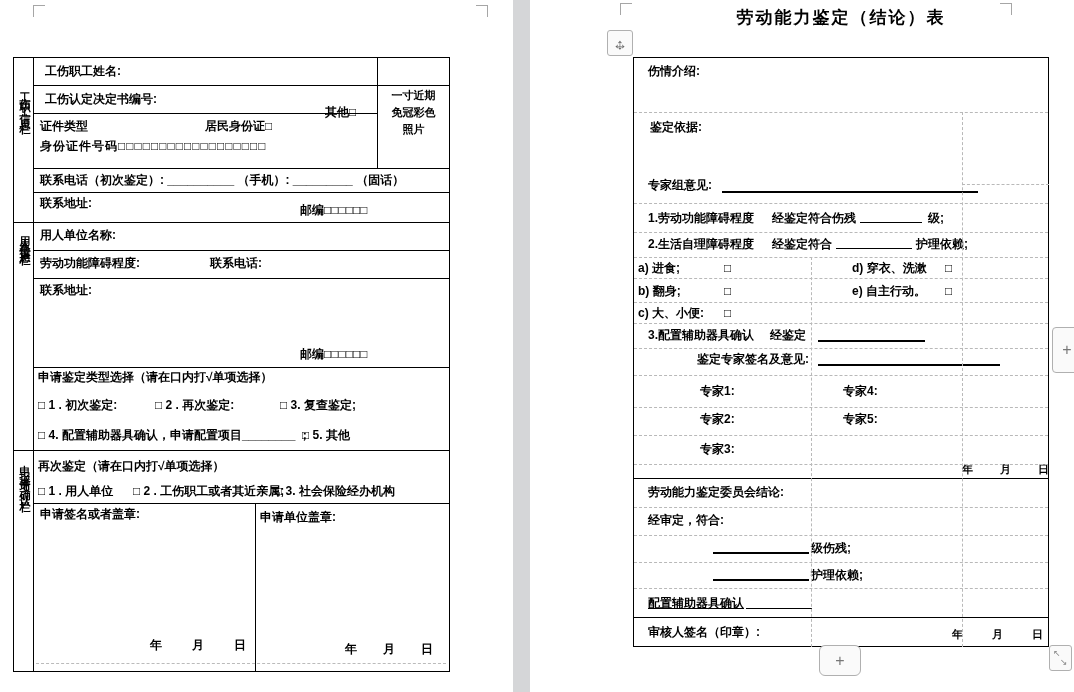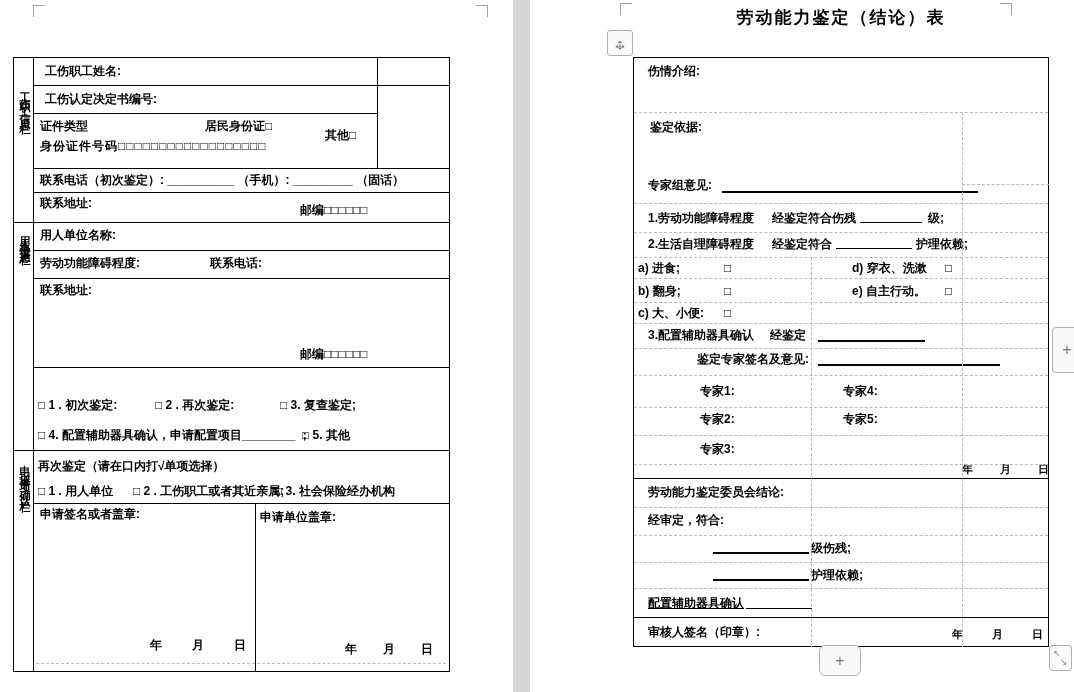--- a/index.html
+++ b/index.html
@@ -38,33 +38,39 @@
   <div class="tableframe" style="left:13px;top:57px;width:437px;height:615px;"></div>
 
   <div class="t vtext" style="left:15px;top:84px;width:18px;height:138px;font-size:11px;letter-spacing:5px;">工伤职工信息栏</div>
   <div class="t vtext" style="left:15px;top:227px;width:18px;height:140px;font-size:11px;letter-spacing:3px;">用人单位信息栏</div>
   <div class="t vtext" style="left:15px;top:456px;width:18px;height:150px;font-size:11px;letter-spacing:6px;">申报事项确认栏</div>
 
   <div class="t" style="left:45px;top:64px;">工伤职工姓名:</div>
   <div class="t" style="left:45px;top:92px;">工伤认定决定书编号:</div>
   <div class="t" style="left:40px;top:119px;">证件类型</div>
   <div class="t" style="left:205px;top:119px;">居民身份证□</div>
-  <div class="t" style="left:325px;top:128px;">其他□</div>
+  <div class="t" style="left:325px;top:105px;">其他□</div>
   <div class="t" style="left:40px;top:139px;letter-spacing:1px;">身份证件号码□□□□□□□□□□□□□□□□□□</div>
 
+  <div class="t photo" style="left:378px;top:58px;width:71px;height:109px;white-space:normal;">
+    <span>一寸近期</span>
+    <span>免冠彩色</span>
+    <span>照片</span>
+  </div>
 
   <div class="t" style="left:40px;top:173px;">联系电话（初次鉴定）: __________ （手机）: _________ （固话）</div>
   <div class="t" style="left:40px;top:196px;">联系地址:</div>
   <div class="t" style="left:300px;top:203px;">邮编□□□□□□</div>
   <div class="t" style="left:40px;top:228px;">用人单位名称:</div>
   <div class="t" style="left:40px;top:256px;">劳动功能障碍程度:</div>
   <div class="t" style="left:210px;top:256px;">联系电话:</div>
   <div class="t" style="left:40px;top:283px;">联系地址:</div>
   <div class="t" style="left:300px;top:347px;">邮编□□□□□□</div>
 
+  <div class="t" style="left:38px;top:370px;">申请鉴定类型选择（请在口内打√单项选择）</div>
   <div class="t" style="left:38px;top:398px;">□ 1 . 初次鉴定:</div>
   <div class="t" style="left:155px;top:398px;">□ 2 . 再次鉴定:</div>
   <div class="t" style="left:280px;top:398px;">□ 3. 复查鉴定;</div>
   <div class="t" style="left:38px;top:428px;">□ 4. 配置辅助器具确认，申请配置项目________ ；</div>
   <div class="t" style="left:302px;top:428px;">□ 5. 其他</div>
 
   <div class="t" style="left:38px;top:459px;">再次鉴定（请在口内打√单项选择）</div>
   <div class="t" style="left:38px;top:484px;">□ 1 . 用人单位</div>
   <div class="t" style="left:133px;top:484px;">□ 2 . 工伤职工或者其近亲属;</div>
   <div class="t" style="left:275px;top:484px;">□ 3. 社会保险经办机构</div>

